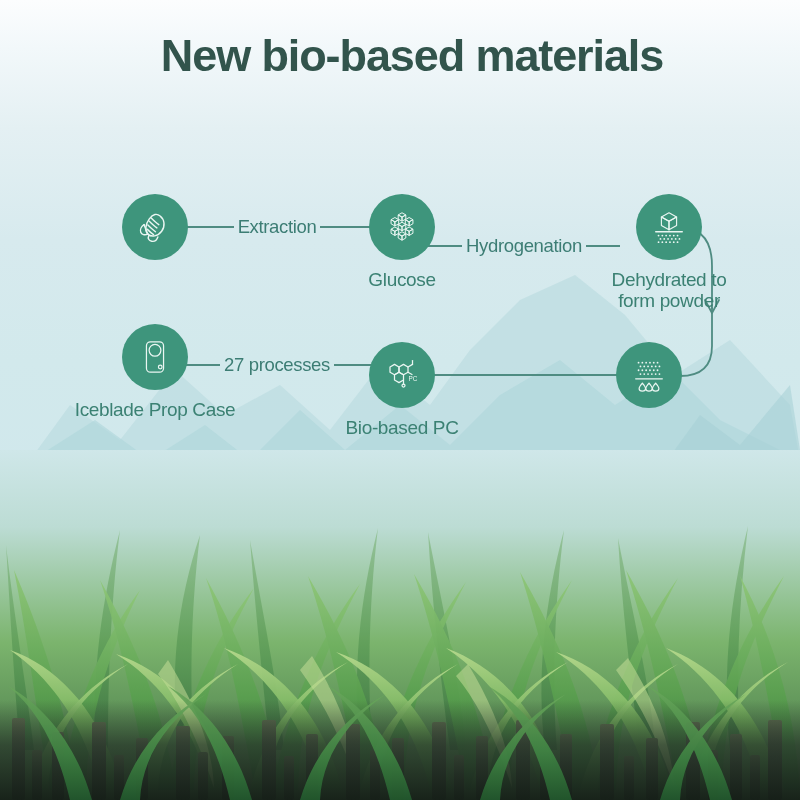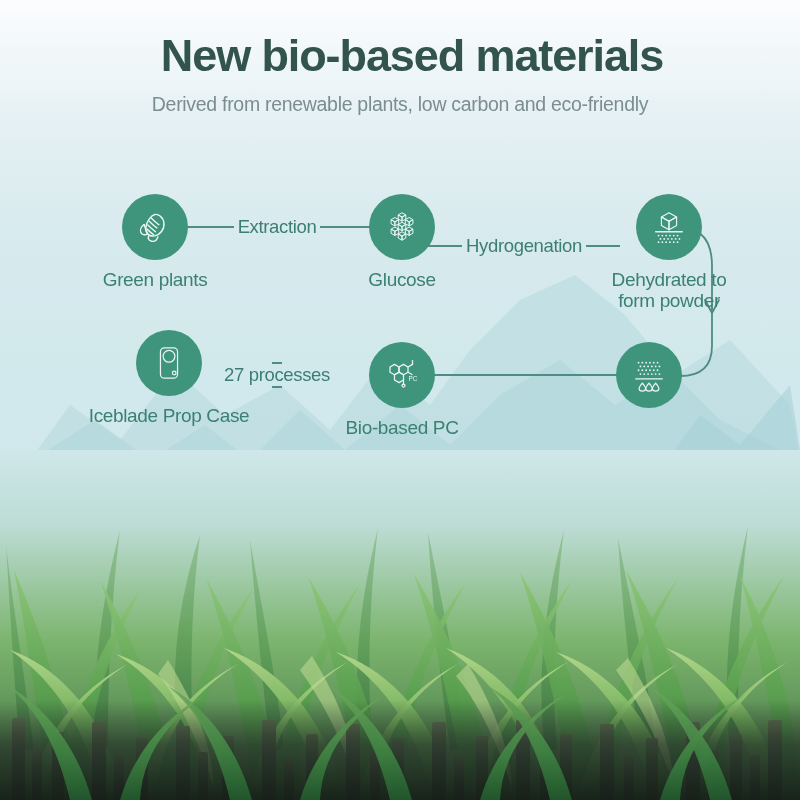--- a/index.html
+++ b/index.html
@@ -90,21 +90,21 @@
     letter-spacing: -0.35px;
     color: #3b8173;
     line-height: 1.12;
     white-space: pre-line;
   }
 
   
   #node-green-plants   { left: 70px;  top: 14px; }
   #node-glucose        { left: 317px; top: 14px; }
   #node-dehydrated     { left: 584px; top: 14px; }
-  #node-iceblade       { left: 70px;  top: 150px; margin-left: 14px; }
+  #node-iceblade       { left: 70px;  top: 144px; }
   #node-biopc          { left: 317px; top: 162px; }
   #node-doubledehydr   { left: 564px; top: 162px; }
 
   
   .connector {
     position: absolute;
     height: 26px;
     display: flex;
     align-items: center;
     justify-content: center;
@@ -118,21 +118,21 @@
   .connector .cap {
     flex: 0 0 auto;
     padding: 0 4px;
     font-size: 18.5px;
     letter-spacing: -0.35px;
     color: #3c7d74;
     white-space: nowrap;
   }
   #conn-extraction      { left: 182px; top: 34px; width: 190px; }
   #conn-hydrogenation   { left: 428px; top: 34px; width: 192px; margin-top: 19px; }
-  #conn-processes       { left: 182px; top: 182px; width: 190px; flex-direction: column; }
+  #conn-processes       { left: 182px; top: 172px; width: 190px; }
   #conn-polymerization  { left: 428px; top: 182px; width: 192px; }
 
   .curvearrow {
     position: absolute;
     left: 600px; top: 0;
     width: 180px; height: 240px;
     pointer-events: none;
   }
 </style>
 </head>
@@ -145,21 +145,20 @@
              L430,150 L470,95 L520,45 L575,20 L625,60 L675,120 L730,85 L790,150 L810,260 Z" fill="#bcdde1" opacity="0.72"></path>
     <path d="M-10,260 L40,200 L95,165 L150,205 L205,170 L250,205 L300,155 L345,195
              L400,150 L450,190 L500,140 L560,105 L615,150 L670,115 L720,165 L790,200 L810,260 Z" fill="#aed5db" opacity="0.6"></path>
     <path d="M560,260 L620,195 L660,215 L700,160 L740,190 L790,130 L810,260 Z" fill="#a6d0d6" opacity="0.55"></path>
     <path d="M-10,260 L60,225 L130,245 L200,220 L280,248 L360,225 L440,250
              L520,228 L600,250 L690,230 L790,250 L810,260 Z" fill="#a0ccd3" opacity="0.5"></path>
   </svg>
 
   <div class="header">
     <h1 class="title">New bio-based materials</h1>
-    <p class="subtitle">Derived from renewable plants, low carbon and eco-friendly</p>
   </div>
 
   <div class="flow">
 
     <div class="connector" id="conn-extraction">
       <span class="seg"></span>
       <span class="cap">Extraction</span>
       <span class="seg"></span>
     </div>
 
@@ -194,21 +193,20 @@
             <path d="M16,10.5 C18.5,13 21,15.5 24,17.5"></path>
             <path d="M14,14 C16.5,16.5 19,19 22,21"></path>
             <path d="M12.5,18 C15,20.5 17.5,23 20.5,25"></path>
             <path d="M12,22.5 C14,24.5 16,26.5 18.5,28"></path>
             <path d="M12.5,27.5 C9,29 6,28 5,25.5 C4,23 5.5,19.5 8.5,17.5"></path>
             <path d="M13.5,29 C12,32 13.5,34.5 16.5,35 C19.5,35.5 22,33.5 23,30.5"></path>
             <path d="M8.5,17.5 C10,21 11,25 12.5,27.5"></path>
           </g>
         </svg>
       </div>
-      <div class="node-label">Green plants</div>
     </div>
 
     <div class="node" id="node-glucose">
       <div class="circle">
         <svg width="38" height="38" viewBox="0 0 40 40">
           <g fill="none" stroke="#eaf6f2" stroke-width="1.05" stroke-linejoin="round">
 
             <g>
               <path d="M20,5 L24,7.3 L20,9.6 L16,7.3 Z"></path>
                 <path d="M16,7.3 L16,11.6 L20,13.9 L20,9.6 Z"></path>

